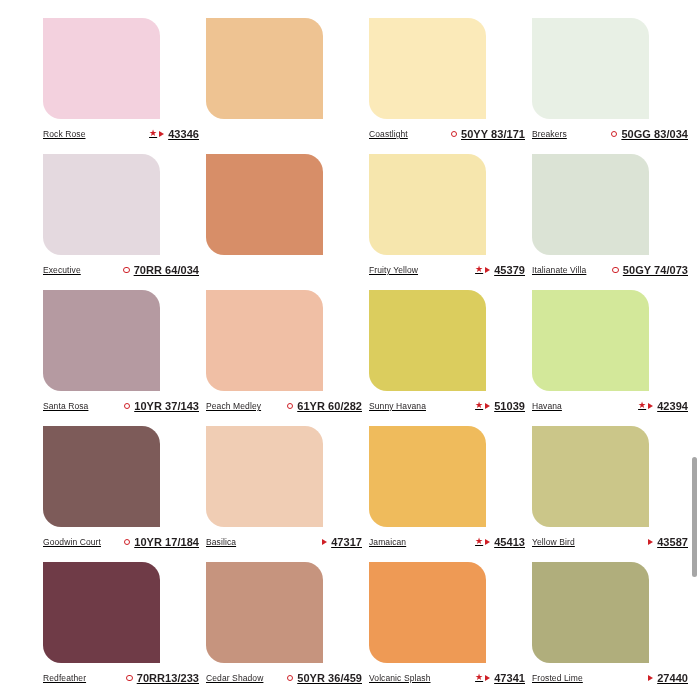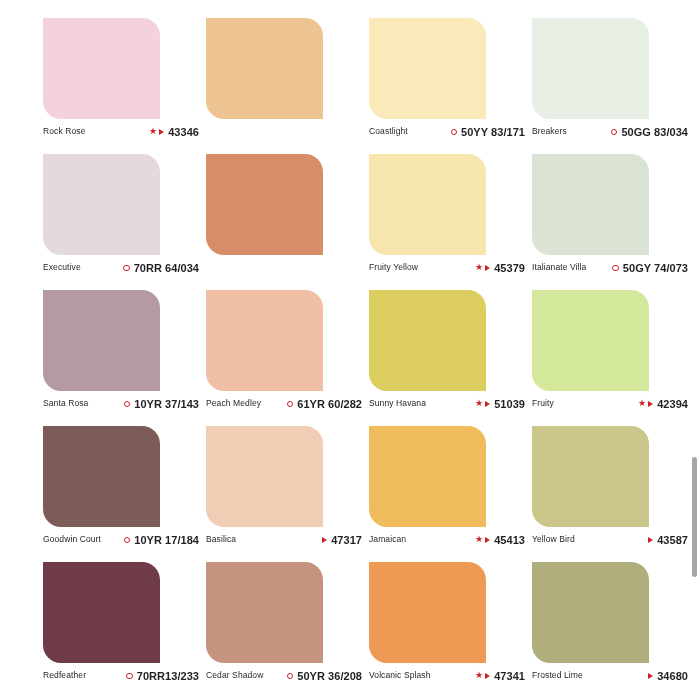--- a/index.html
+++ b/index.html
@@ -43,22 +43,23 @@
     border-radius: 0 18px 0 18px;
     display: block;
   }
   .swatch-meta {
     position: absolute;
     left: 0;
     top: 108px;
     width: 160px;
     height: 16px;
     display: flex;
-    align-items: flex-start;
+    align-items: center;
     white-space: nowrap;
+    text-decoration: underline;
   }
   .swatch-name {
     font-size: 8.5px;
     color: #231f20;
     letter-spacing: 0.1px;
     font-weight: 400;
   }
   .swatch-code-wrap {
     display: flex;
     align-items: center;
@@ -217,21 +218,21 @@
           <span class="swatch-code-wrap">
             <span class="icon-star">★</span>
             <span class="icon-triangle"></span>
             <span class="swatch-code">51039</span>
           </span>
         </div>
       </div>
       <div class="swatch-cell">
         <div class="swatch-chip" style="background: rgb(211, 232, 154);"></div>
         <div class="swatch-meta">
-          <span class="swatch-name">Fruity</span>
+          <span class="swatch-name">Havana</span>
           <span class="swatch-code-wrap">
             <span class="icon-star">★</span>
             <span class="icon-triangle"></span>
             <span class="swatch-code">42394</span>
           </span>
         </div>
       </div>
       <div class="swatch-cell">
         <div class="swatch-chip" style="background: rgb(125, 91, 89);"></div>
         <div class="swatch-meta">
@@ -282,42 +283,42 @@
             <span class="swatch-code">70RR13/233</span>
           </span>
         </div>
       </div>
       <div class="swatch-cell">
         <div class="swatch-chip" style="background: rgb(198, 148, 126);"></div>
         <div class="swatch-meta">
           <span class="swatch-name">Cedar Shadow</span>
           <span class="swatch-code-wrap">
             <span class="icon-circle"></span>
-            <span class="swatch-code">50YR 36/208</span>
+            <span class="swatch-code">50YR 36/459</span>
           </span>
         </div>
       </div>
       <div class="swatch-cell">
         <div class="swatch-chip" style="background: rgb(238, 154, 85);"></div>
         <div class="swatch-meta">
           <span class="swatch-name">Volcanic Splash</span>
           <span class="swatch-code-wrap">
             <span class="icon-star">★</span>
             <span class="icon-triangle"></span>
             <span class="swatch-code">47341</span>
           </span>
         </div>
       </div>
       <div class="swatch-cell">
         <div class="swatch-chip" style="background: rgb(176, 174, 124);"></div>
         <div class="swatch-meta">
           <span class="swatch-name">Frosted Lime</span>
           <span class="swatch-code-wrap">
             <span class="icon-triangle"></span>
-            <span class="swatch-code">34680</span>
+            <span class="swatch-code">27440</span>
           </span>
         </div>
       </div>
     </div>
 
   <div id="scrollbar-track">
     <div id="scrollbar-thumb" style="top: 457px; height: 120px; background: rgb(166, 166, 166);"></div>
   </div>
 
 </div>

